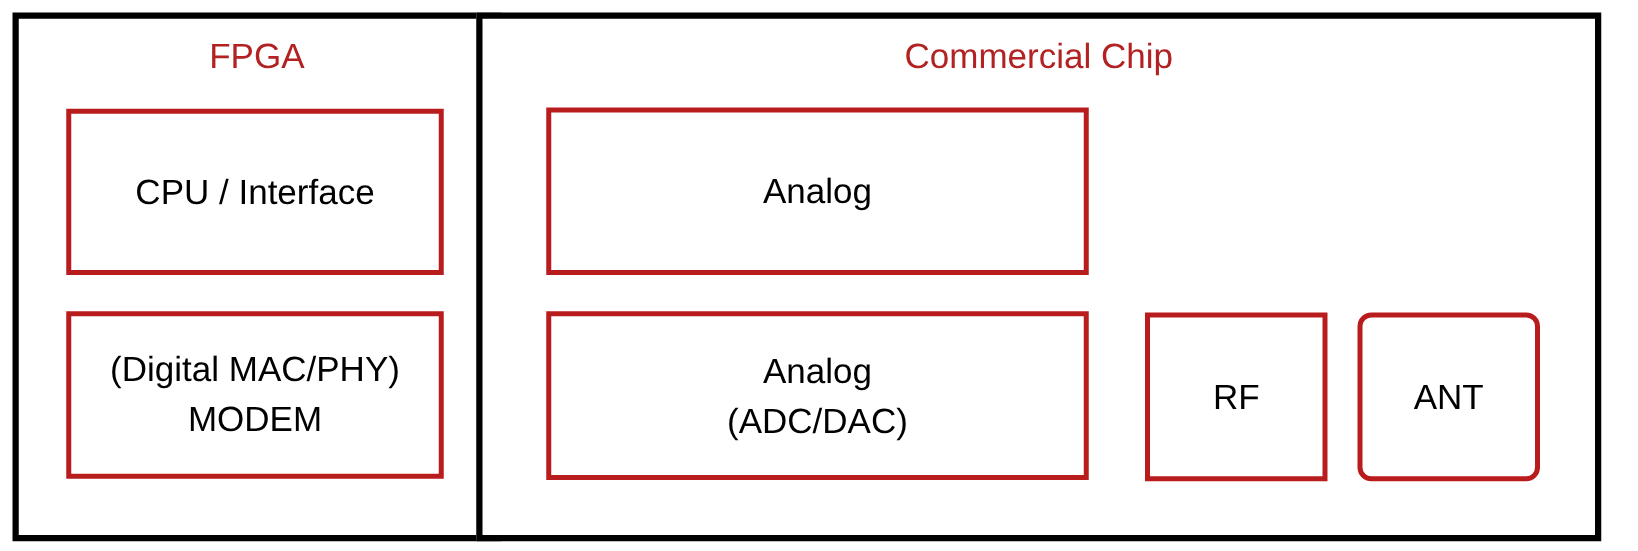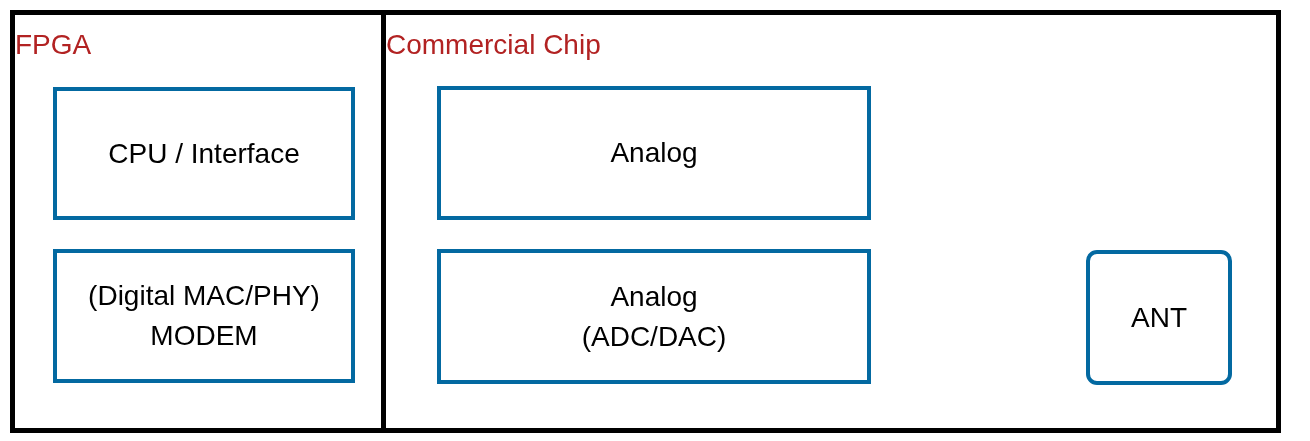--- a/index.html
+++ b/index.html
@@ -29,28 +29,29 @@
   }
   .container.commercial {
     left: 381px;
     width: 900px;
   }
   .container-title {
     position: absolute;
     left: 0;
     top: 12px;
     width: 100%;
+    text-align: center;
     font-size: 28px;
     line-height: 36px;
     color: #B22222;
     white-space: nowrap;
   }
   .block {
     position: absolute;
-    border: 4px solid #0369a1;
+    border: 4px solid #b91c1c;
     box-sizing: border-box;
     background: #ffffff;
     display: flex;
     flex-direction: column;
     align-items: center;
     justify-content: center;
     text-align: center;
     font-size: 28px;
     line-height: 40px;
     color: #000000;
@@ -88,19 +89,22 @@
 
     <div class="block pmic">
       <div>Analog</div>
     </div>
 
     <div class="block adc">
       <div>Analog</div>
       <div>(ADC/DAC)</div>
     </div>
 
+    <div class="block rf">
+      <div>RF</div>
+    </div>
 
     <div class="block ant">
       <div>ANT</div>
     </div>
   </div>
 
 </div>
 
 </body></html>

